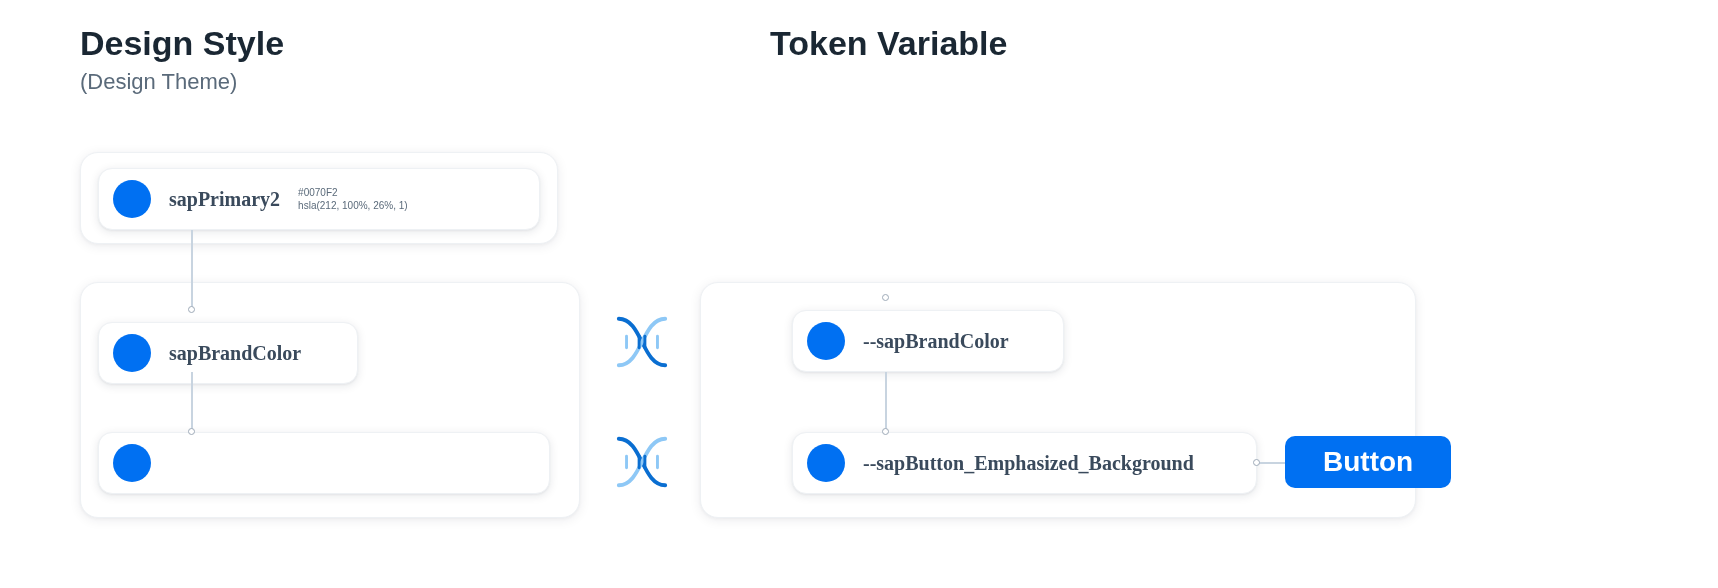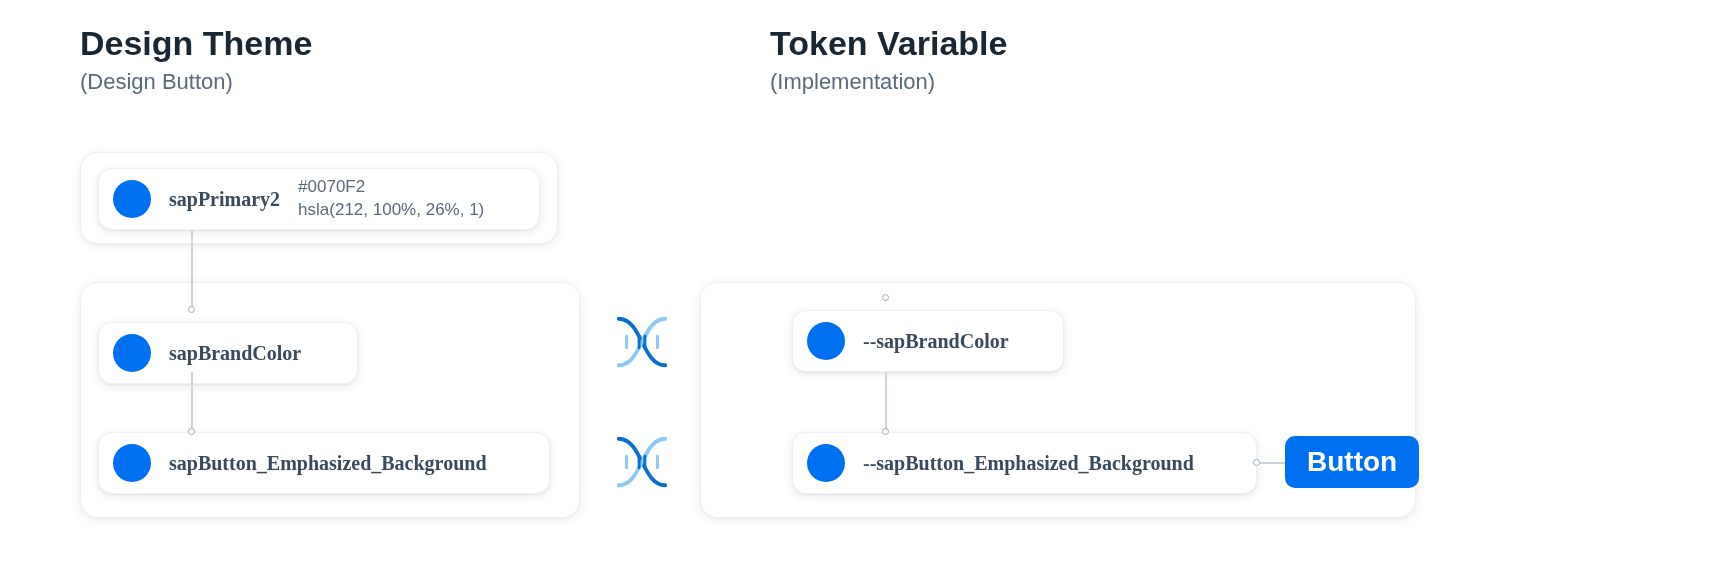--- a/index.html
+++ b/index.html
@@ -52,21 +52,21 @@
     margin-right: 18px;
   }
   .pill-label {
     font-size: 20px;
     font-weight: 700;
     color: #3a4a5c;
     white-space: nowrap;
     font-family: Liberation Serif, serif;
   }
   .pill-meta {
-    font-size: 17px;
+    font-size: 10px;
     color: #5a6a7a;
     line-height: 1.35;
     margin-left: 18px;
   }
 
   .connector {
     position: absolute;
     background: #c8d4e0;
   }
   .connector-dot {
@@ -84,37 +84,36 @@
     height: 56px;
   }
 
   .button-chip {
     position: absolute;
     background: #0070F2;
     color: #fff;
     font-size: 28px;
     font-weight: 700;
     border-radius: 10px;
-    padding: 10px 22px;
+    padding: 10px 38px;
     display: flex;
     align-items: center;
     justify-content: center;
   }
 </style>
 </head>
 <body>
 
 <div class="col-header" style="left:80px; top:24px;">
-  <div class="col-title">Design Theme</div>
-  <div class="col-sub">(Design Button)</div>
+  <div class="col-title">Design Style</div>
+  <div class="col-sub">(Design Theme)</div>
 </div>
 
 <div class="col-header" style="left:770px; top:24px;">
   <div class="col-title">Token Variable</div>
-  <div class="col-sub">(Implementation)</div>
 </div>
 
 <div class="outer-card" style="left:80px; top:152px; width:478px; height:92px;"></div>
 <div class="token-pill" style="left:98px; top:168px; width:442px;">
   <div class="swatch"></div>
   <div class="pill-label">sapPrimary2</div>
   <div class="pill-meta">
     <div>#0070F2</div>
     <div>hsla(212, 100%, 26%, 1)</div>
   </div>
@@ -122,21 +121,20 @@
 
 <div class="outer-card" style="left:80px; top:282px; width:500px; height:236px;"></div>
 
 <div class="token-pill" style="left:98px; top:322px; width:260px;">
   <div class="swatch"></div>
   <div class="pill-label">sapBrandColor</div>
 </div>
 
 <div class="token-pill" style="left:98px; top:432px; width:452px;">
   <div class="swatch"></div>
-  <div class="pill-label">sapButton_Emphasized_Background</div>
 </div>
 
 <div class="connector" style="left:191px; top:230px; width:1.5px; height:80px;"></div>
 <div class="connector-dot" style="left:188px; top:306px;"></div>
 
 <div class="connector" style="left:191px; top:372px; width:1.5px; height:60px;"></div>
 <div class="connector-dot" style="left:188px; top:428px;"></div>
 
 <div class="outer-card" style="left:700px; top:282px; width:716px; height:236px;"></div>
 

